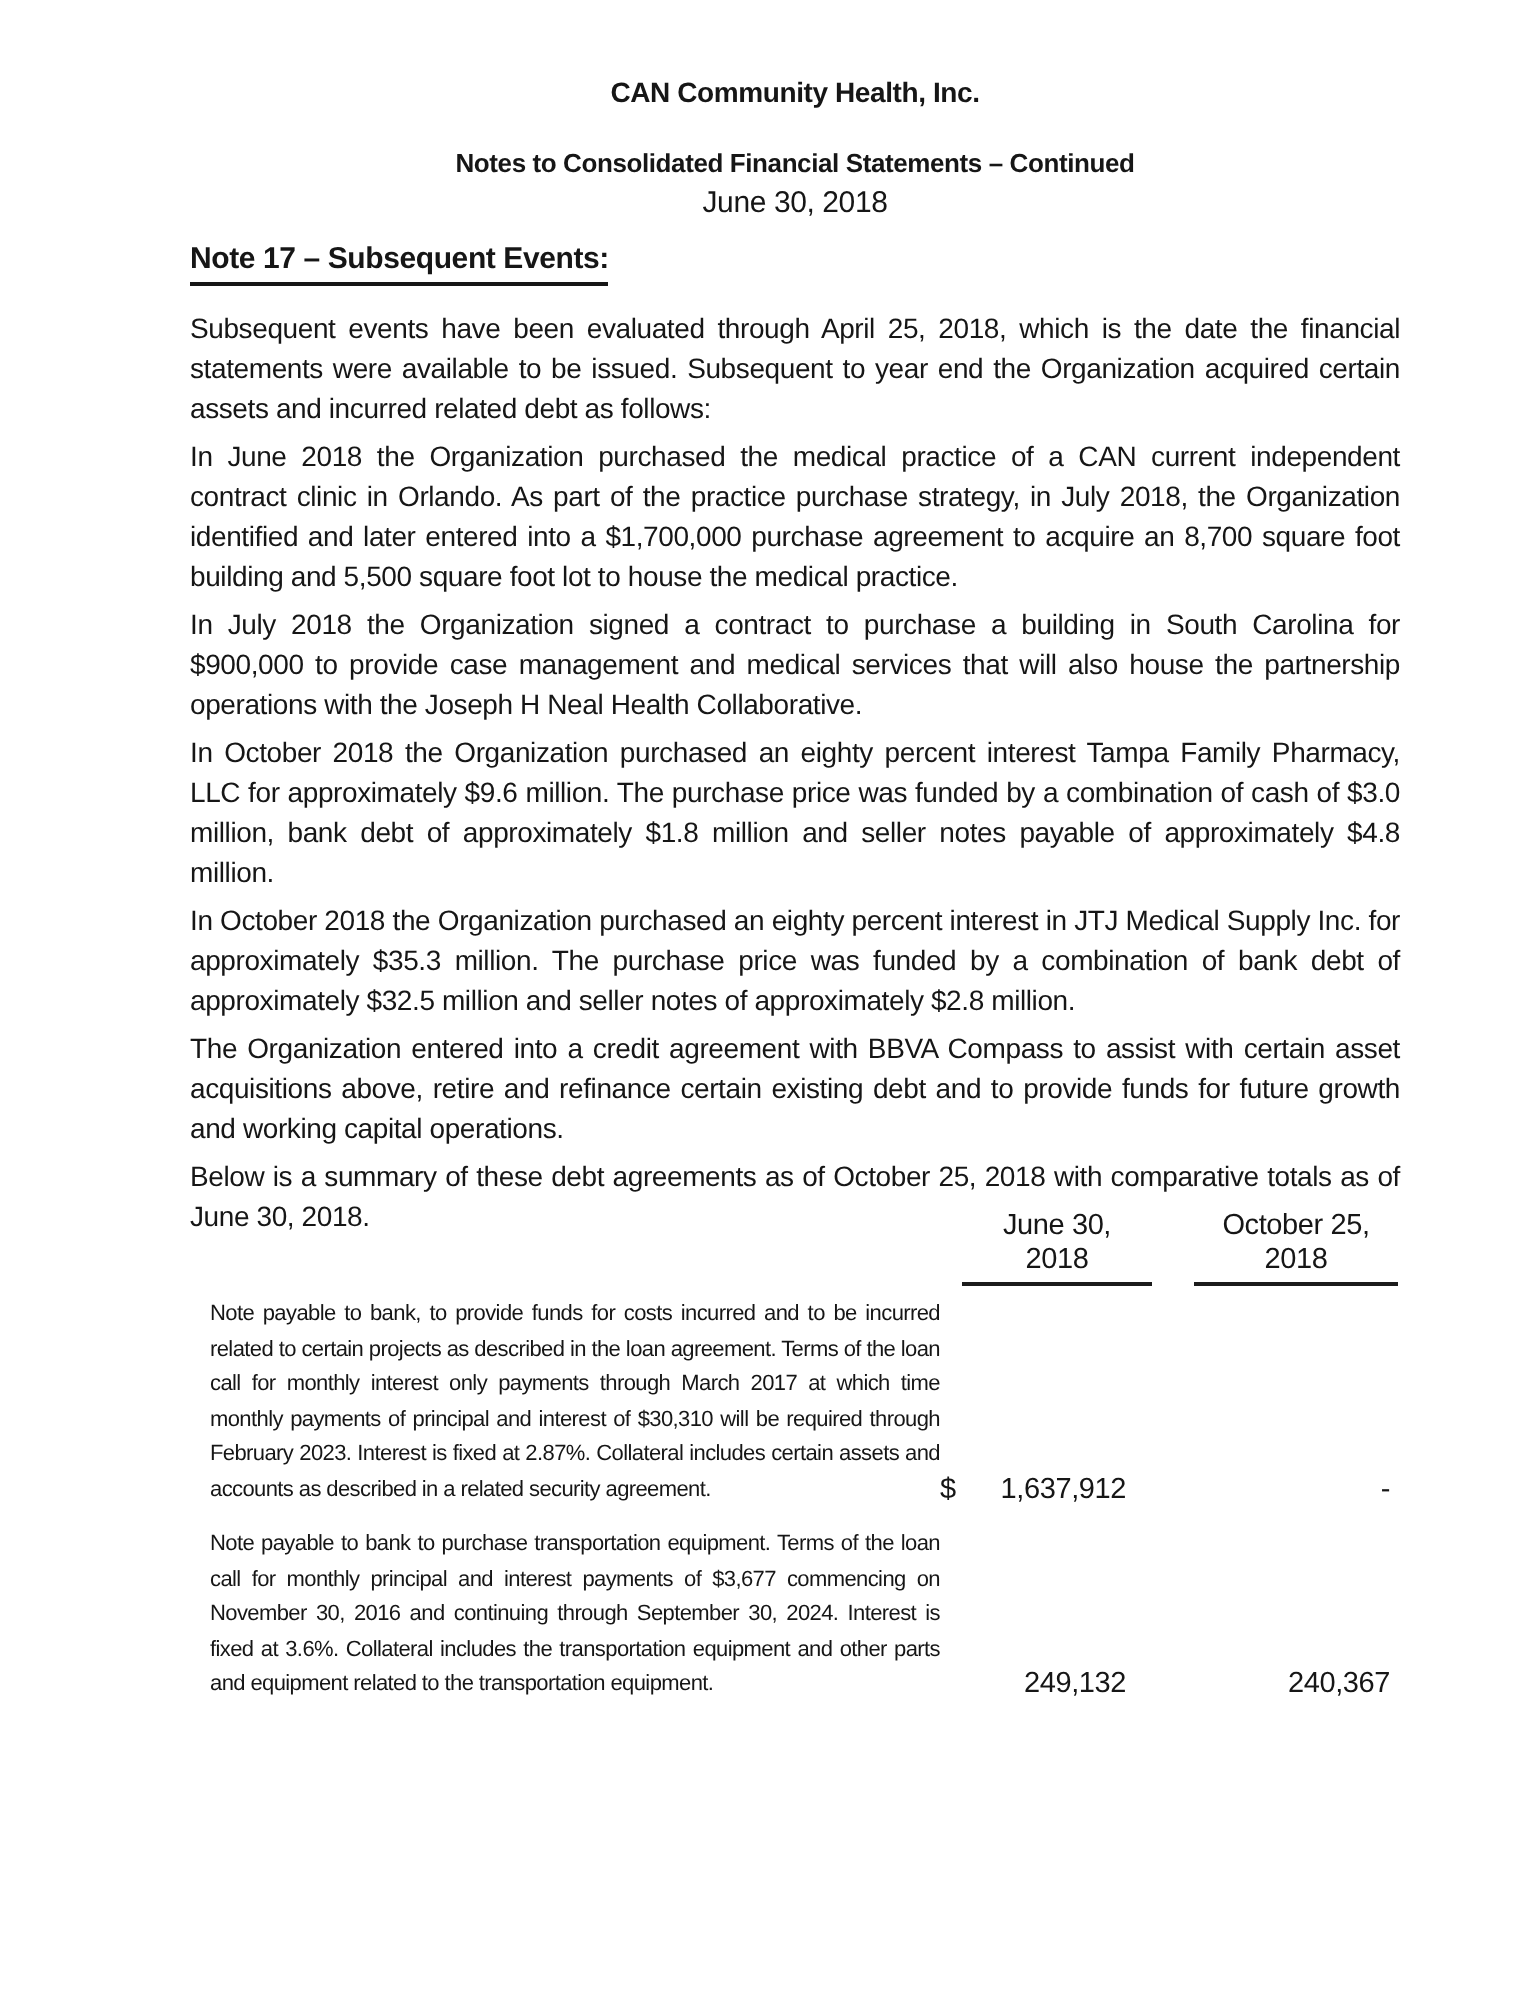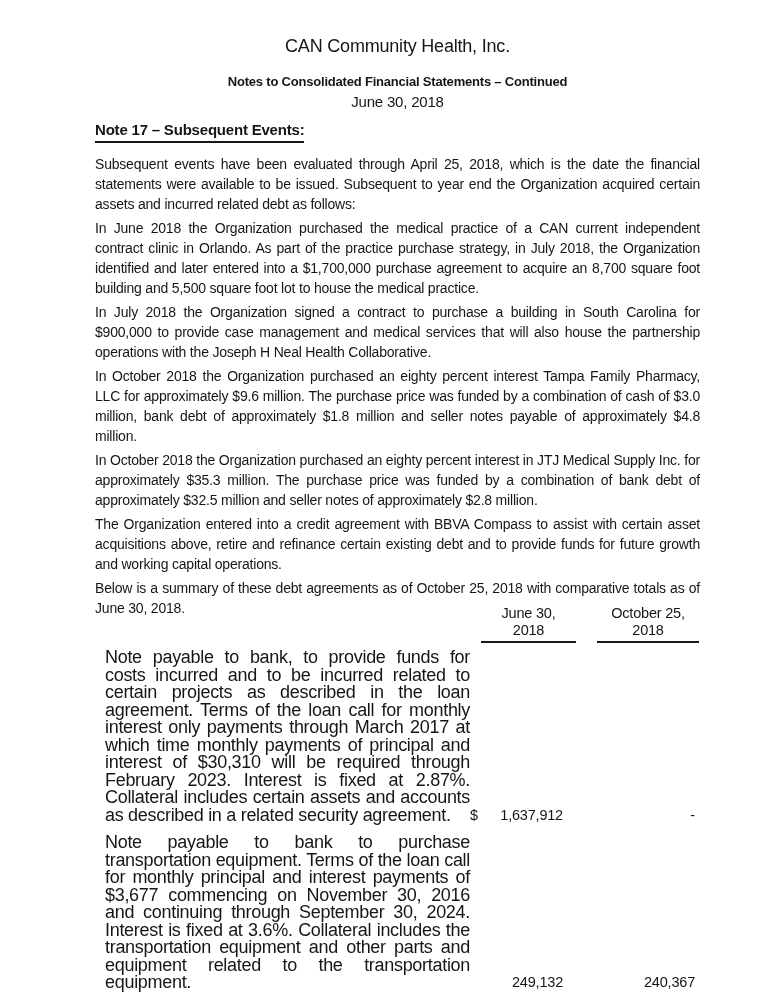--- a/index.html
+++ b/index.html
@@ -5,42 +5,42 @@
   html,body { margin:0; padding:0; background:#888; }
   .page {
     width:768px; height:1001px; background:#ffffff; position:relative;
     margin:0 auto; box-sizing:border-box;
     padding:36px 68px 0 95px;
     font-family:"Liberation Sans","DejaVu Sans",sans-serif;
     color:#161616; font-size:14px; line-height:20px; letter-spacing:-0.2px;
     overflow:hidden;
   }
   .doc-header { text-align:center; }
-  .company { font-weight:normal; font-size:18px; margin-bottom:16px; }
+  .company { font-weight:bold; font-size:14px; margin-bottom:16px; }
   .doc-title { font-weight:bold; font-size:13px; }
   .doc-date { font-size:15px; }
   .note-heading { margin-top:8px; margin-bottom:11px; font-size:15px; font-weight:bold; }
   .note-heading .underlined { border-bottom:2px solid #161616; padding-bottom:1px; display:inline-block; }
   p.body-para { margin:0 0 4px 0; text-align:justify; }
 
   .table-area { position:absolute; left:95px; top:605px; width:606px; }
   .col-headers { display:flex; }
   .col-head {
     font-size:14.5px; line-height:17px; text-align:center; white-space:pre-line;
     border-bottom:2px solid #1c1c1c; padding-bottom:2px; box-sizing:border-box;
   }
   .col-head.june { width:95px; margin-left:386px; }
   .col-head.october { width:102px; margin-left:21px; }
 
   .t-row { display:grid; grid-template-columns:375px 95px 136px; align-items:end; }
   .t-row.first-row { margin-top:6px; }
   .t-row.second-row { margin-top:10px; }
   .t-desc {
     padding-left:10px; box-sizing:border-box; text-align:justify;
-    font-size:18px; line-height:17.5px; letter-spacing:-0.3px;
+    font-size:11px; line-height:17.5px; letter-spacing:-0.3px;
   }
   .t-val-june {
     display:flex; justify-content:space-between; align-items:baseline;
     font-size:14.5px; line-height:17.5px; padding-right:2px; box-sizing:border-box;
   }
   .t-val-june .amount { margin-left:auto; }
   .t-val-oct {
     text-align:right; padding-right:6px; box-sizing:border-box;
     font-size:14.5px; line-height:17.5px;
   }

